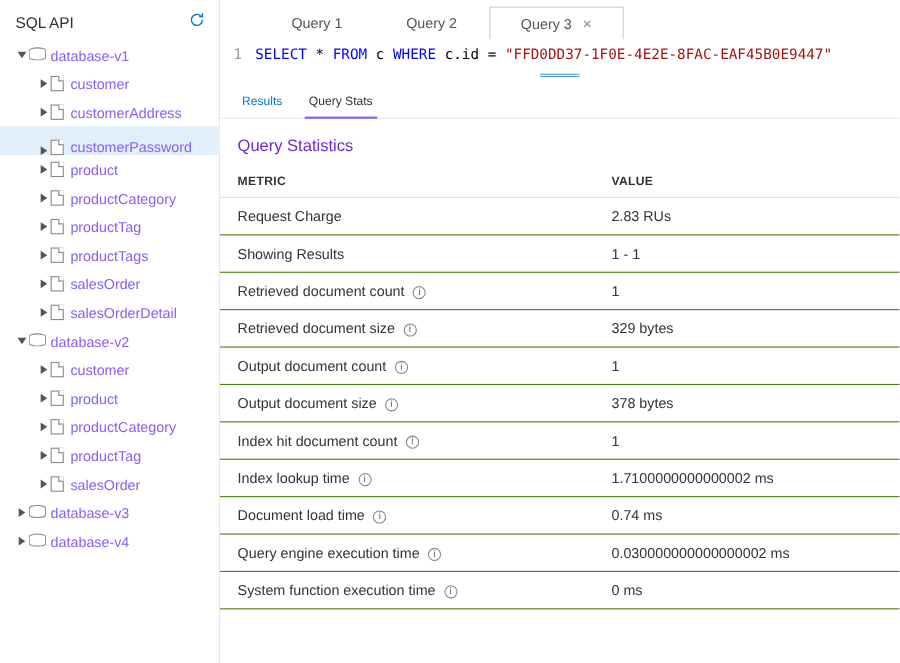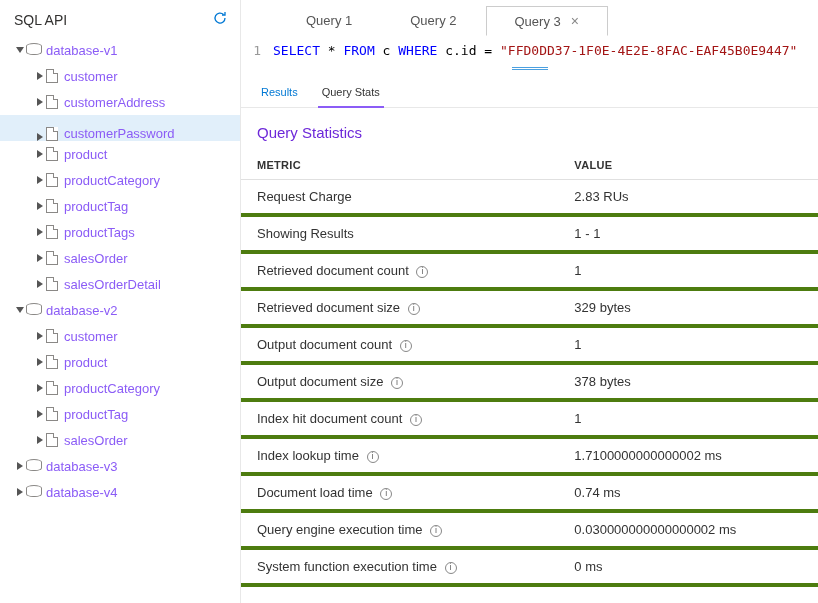--- a/index.html
+++ b/index.html
@@ -1,19 +1,19 @@
 <!DOCTYPE html>
 <html><head>
 <meta charset="utf-8">
 <style>
 * { box-sizing: border-box; margin: 0; padding: 0; }
 body { font-family: "Segoe UI", Arial, sans-serif; font-size: 13px; color: #333; background: #fff; width: 818px; height: 603px; overflow: hidden; }
 .container { display: flex; height: 100%; }
 
-.sidebar { width: 241px; border-right: 1px solid #e8e8e8; overflow-y: auto; background: #fff; }
+.sidebar { width: 200px; border-right: 1px solid #e8e8e8; overflow-y: auto; background: #fff; }
 .sidebar-header { display: flex; align-items: center; justify-content: space-between; padding: 10px 12px 8px 14px; }
 .sidebar-title { font-size: 14px; font-weight: 400; color: #323130; }
 .refresh-icon { color: #0078d4; cursor: pointer; }
 
 .tree { list-style: none; }
 .tree-row { display: flex; align-items: center; height: 26px; cursor: pointer; padding-right: 8px; }
 .tree-row.selected { background: #e1effa; align-items: flex-end; }
 .caret { width: 12px; display: inline-flex; justify-content: center; color: #555; font-size: 11px; }
 .tri-down { display:inline-block; width:0; height:0; border-left:4px solid transparent; border-right:4px solid transparent; border-top:6px solid #555; }
 .tri-right { display:inline-block; width:0; height:0; border-top:4px solid transparent; border-bottom:4px solid transparent; border-left:6px solid #555; }
@@ -41,21 +41,21 @@
 .sep { height: 12px; display:flex; justify-content:center; align-items:center; }
 .sep-line { width: 36px; height: 3px; border-top:1px solid #0078d4; border-bottom:1px solid #0078d4; opacity:.7; }
 
 .inner-tabs { display:flex; gap: 16px; padding: 6px 0 0 16px; border-bottom:1px solid #e8e8e8; }
 .inner-tab { padding: 6px 4px 8px; font-size:11px; cursor:pointer; color:#0078d4; }
 .inner-tab.active { color:#333; border-bottom:2px solid #8b5cf6; margin-bottom:-1px; }
 
 .stats-title { padding: 16px 0 10px 16px; color:#6d28d9; font-size:15px; font-weight:400; }
 .stats-table { width: 100%; border-collapse: collapse; }
 .stats-table th { text-align:left; font-size:11px; font-weight:600; color:#333; padding: 8px 16px; border-bottom:1px solid #e0e0e0; letter-spacing:.3px; }
-.stats-table td { padding: 9px 16px; border-bottom:4px solid #4d7c0f; color:#333; font-size:13px; }
+.stats-table td { padding: 9px 16px; border-bottom:1px solid #4d7c0f; color:#333; font-size:13px; }
 .stats-table td.metric { width: 55%; }
 .info-icon { display:inline-flex; width:12px; height:12px; border:1px solid #888; border-radius:50%; font-size:9px; align-items:center; justify-content:center; color:#666; margin-left:4px; vertical-align:middle; line-height:1; }
 </style>
 </head>
 <body>
 
 <div class="container">
   <aside class="sidebar">
     <div class="sidebar-header">
       <span class="sidebar-title">SQL API</span>

